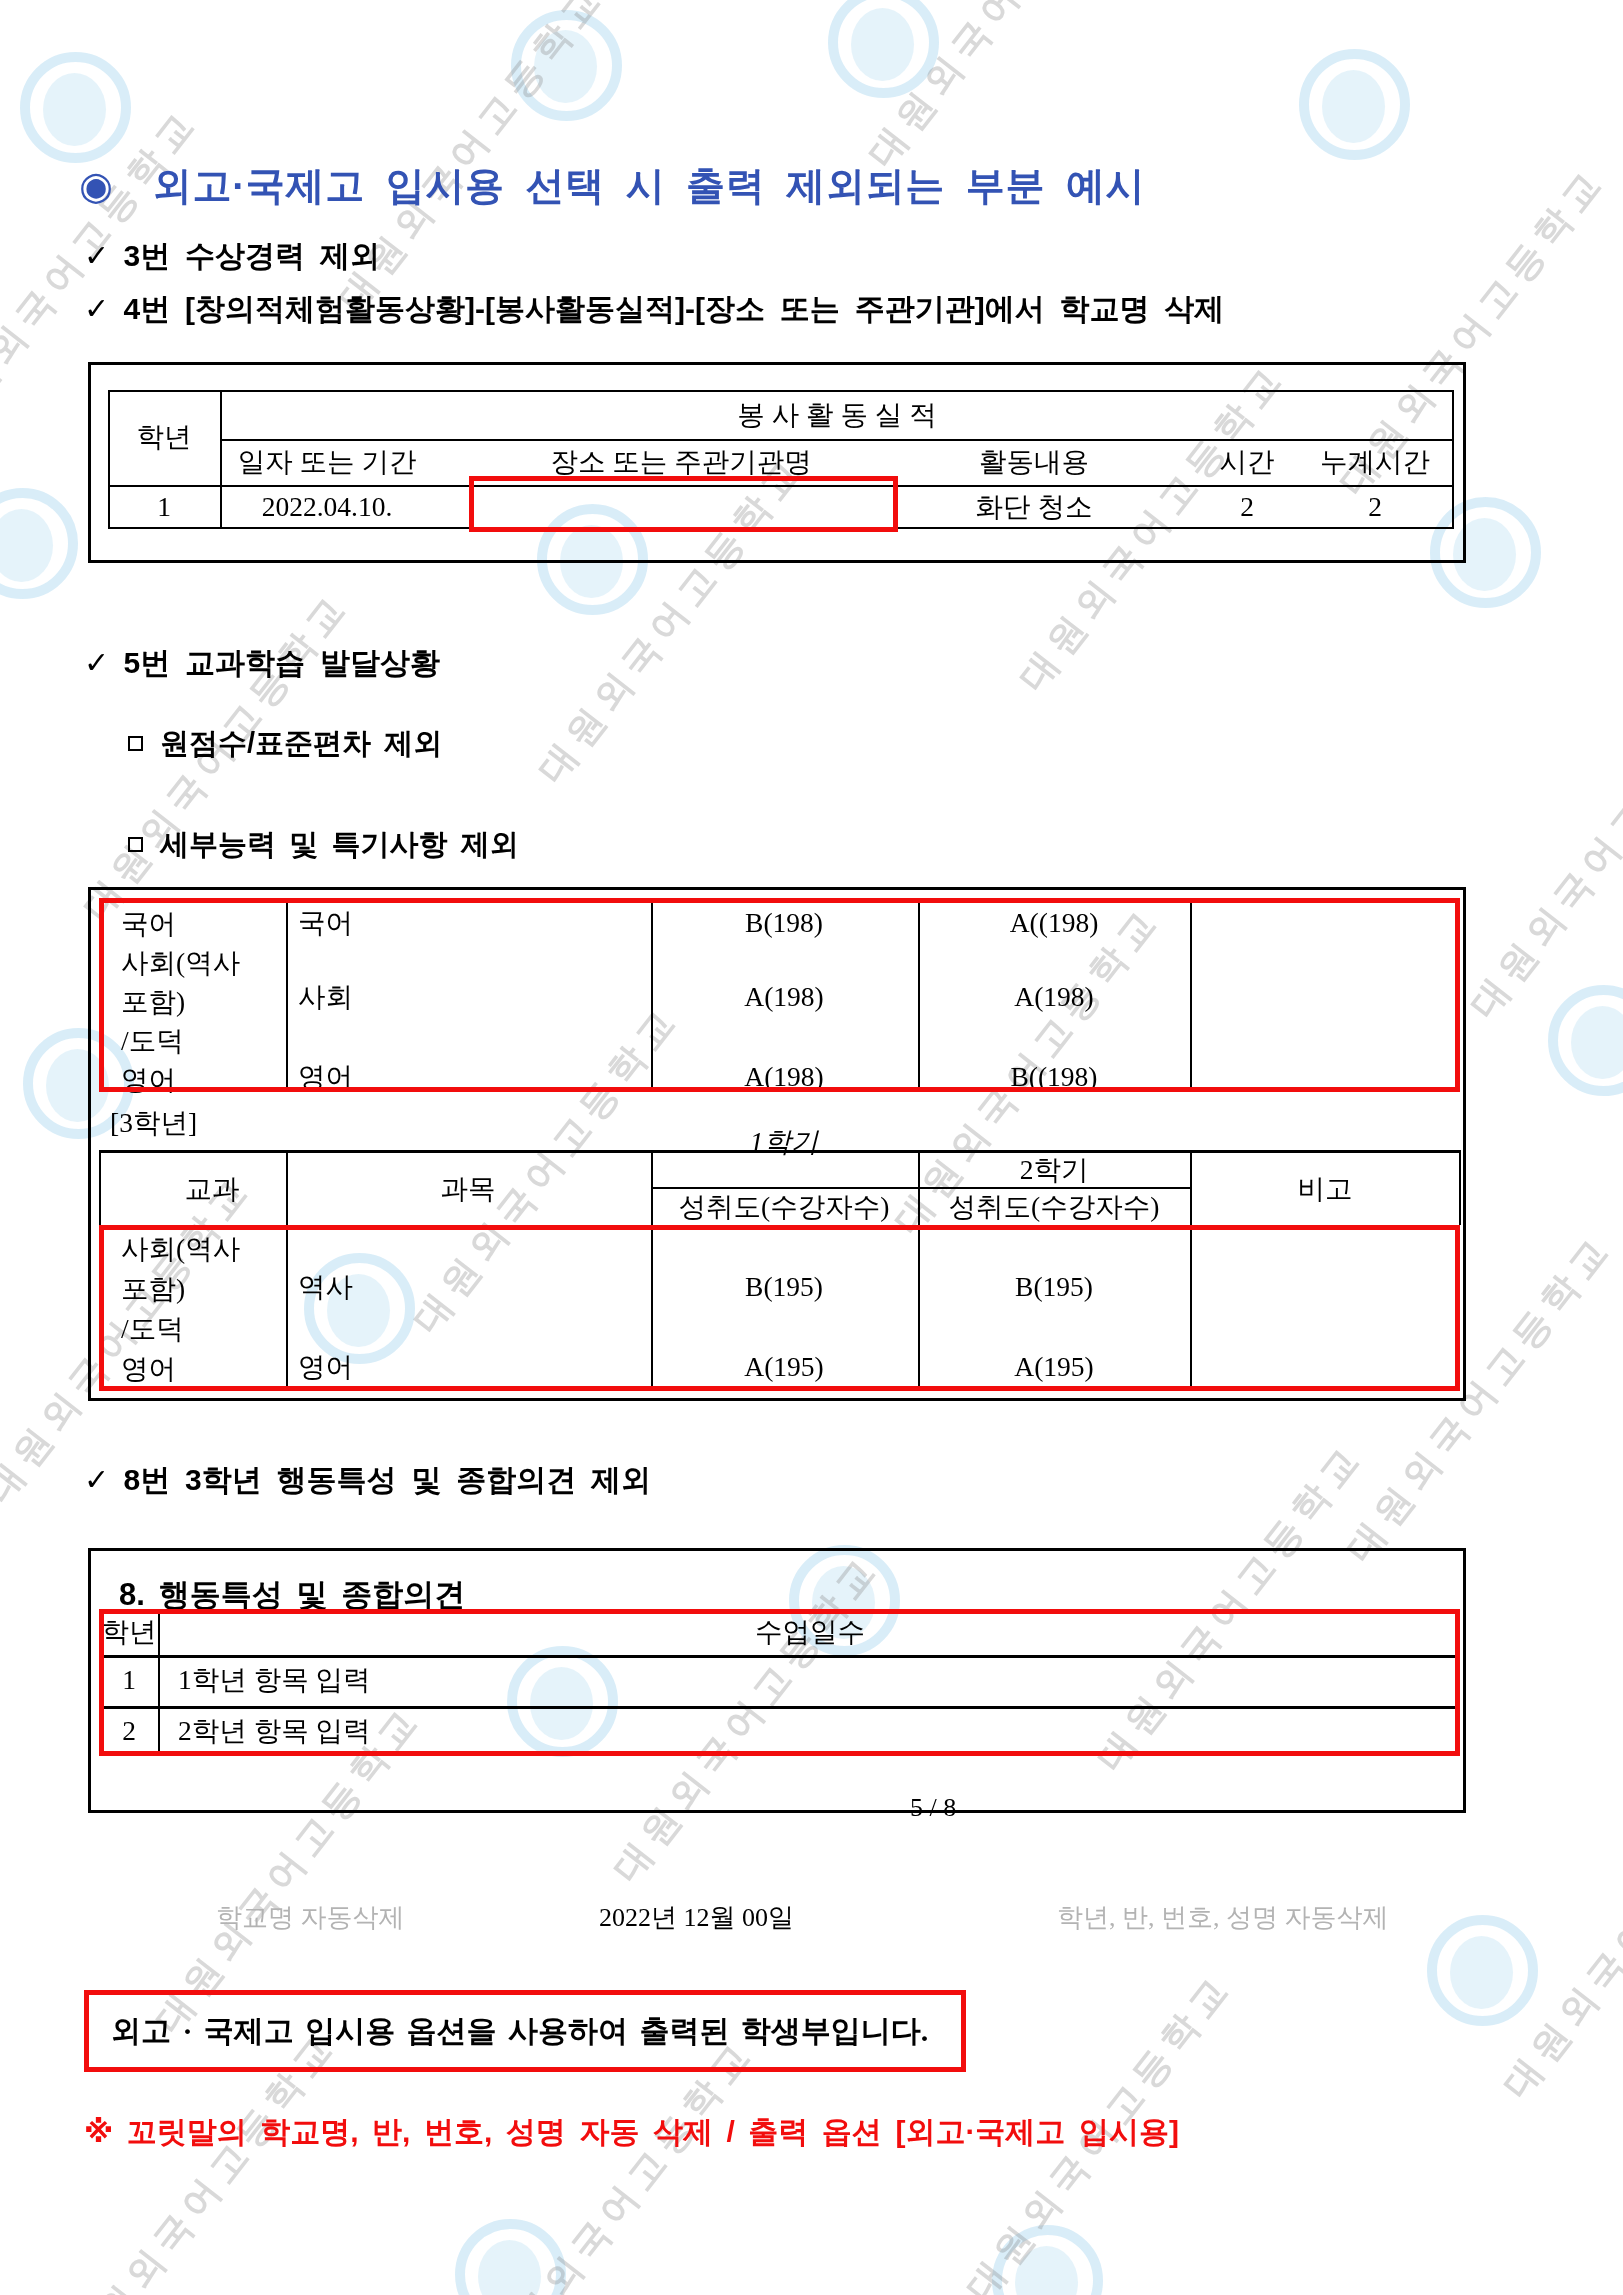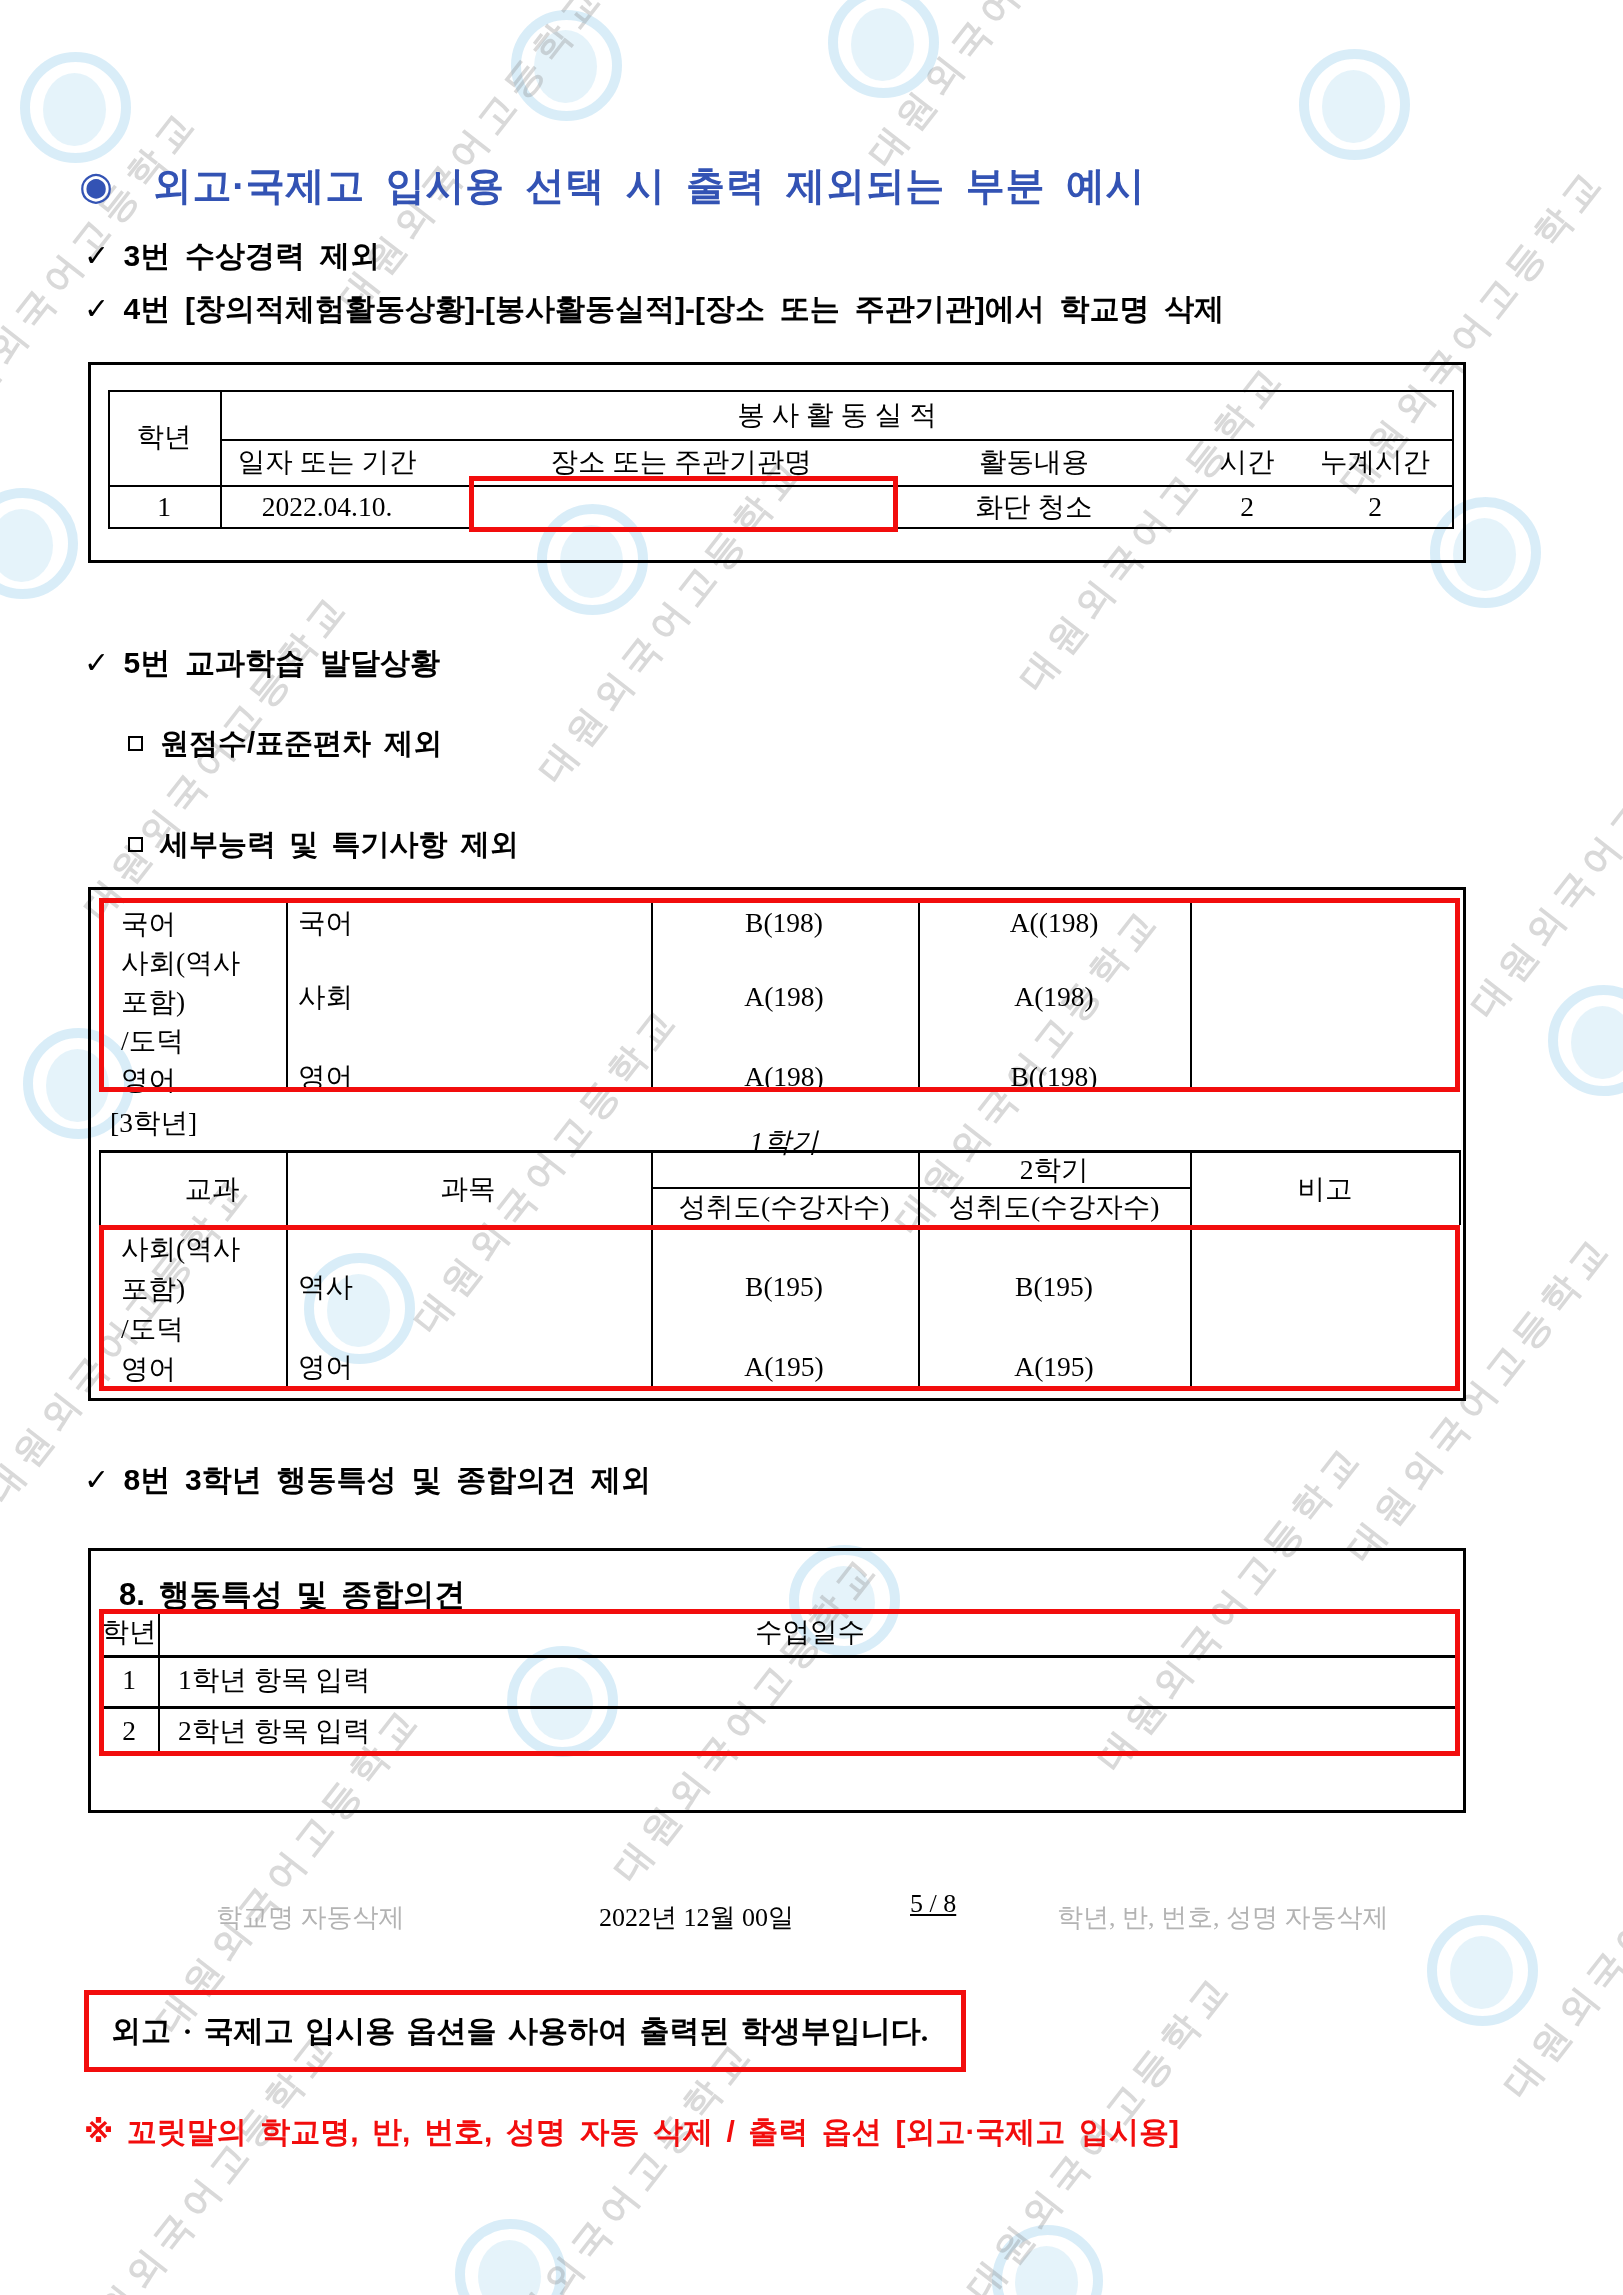--- a/index.html
+++ b/index.html
@@ -209,21 +209,21 @@
   <span class="abs ccenter serif t42" style="left:810px;top:1632px;">수업일수</span>
   <span class="abs ccenter serif t42" style="left:129px;top:1680px;">1</span>
   <span class="abs vcenter serif t42" style="left:178px;top:1680px;">1학년 항목 입력</span>
   <span class="abs ccenter serif t42" style="left:129px;top:1731px;">2</span>
   <span class="abs vcenter serif t42" style="left:178px;top:1731px;">2학년 항목 입력</span>
 
   <div class="redbox" style="left:99px;top:1609px;width:1361px;height:147px;"></div>
 
   <span class="abs serif t40 footer-gray" style="left:216px;top:1902px;">학교명 자동삭제</span>
   <span class="abs serif t40" style="left:599px;top:1902px;">2022년 12월 00일</span>
-  <span class="abs serif t40" style="left:910px;top:1888px;text-decoration:underline;">5 / 8</span>
+  <span class="abs serif t40" style="left:910px;top:1792px;">5 / 8</span>
   <span class="abs serif t40 footer-gray" style="left:1057px;top:1902px;">학년, 반, 번호, 성명 자동삭제</span>
 
   <div class="msgbox serif" style="left:84px;top:1990px;width:882px;height:82px;">
     <span>외고 · 국제고 입시용 옵션을 사용하여 출력된 학생부입니다.</span>
   </div>
 
   <div class="abs sans redtext" style="left:84px;top:2112px;font-size:30px;font-weight:bold;word-spacing:5.2px;white-space:nowrap;z-index:10;">※ 꼬릿말의 학교명, 반, 번호, 성명 자동 삭제 / 출력 옵션 [외고·국제고 입시용]</div>
 
 </div>
 

